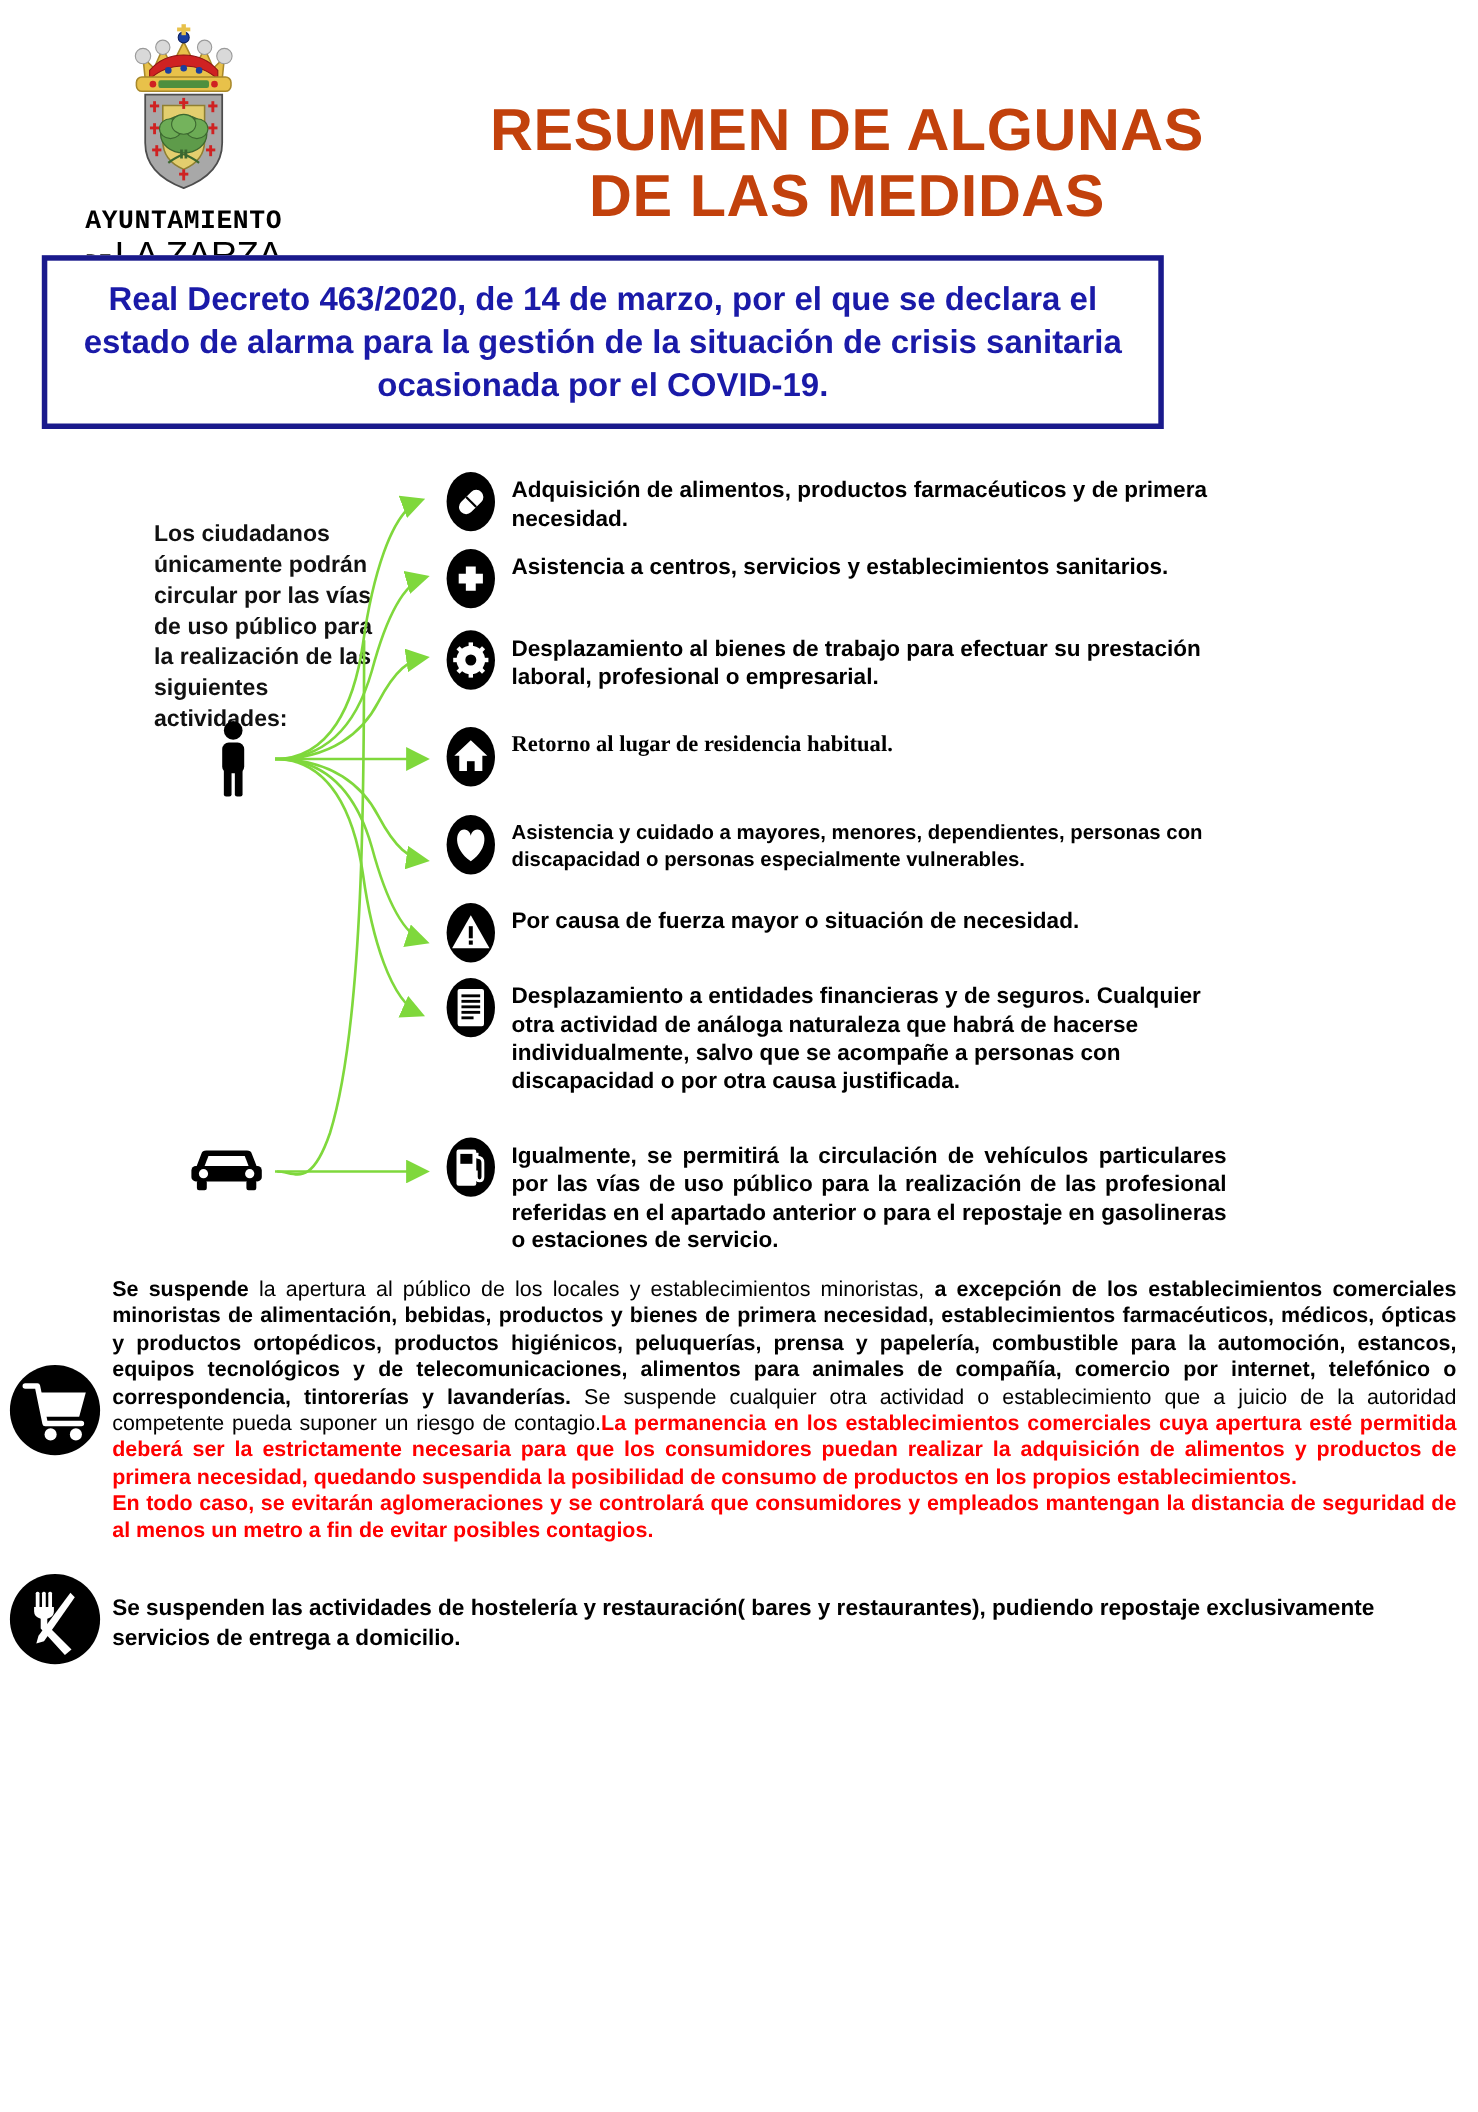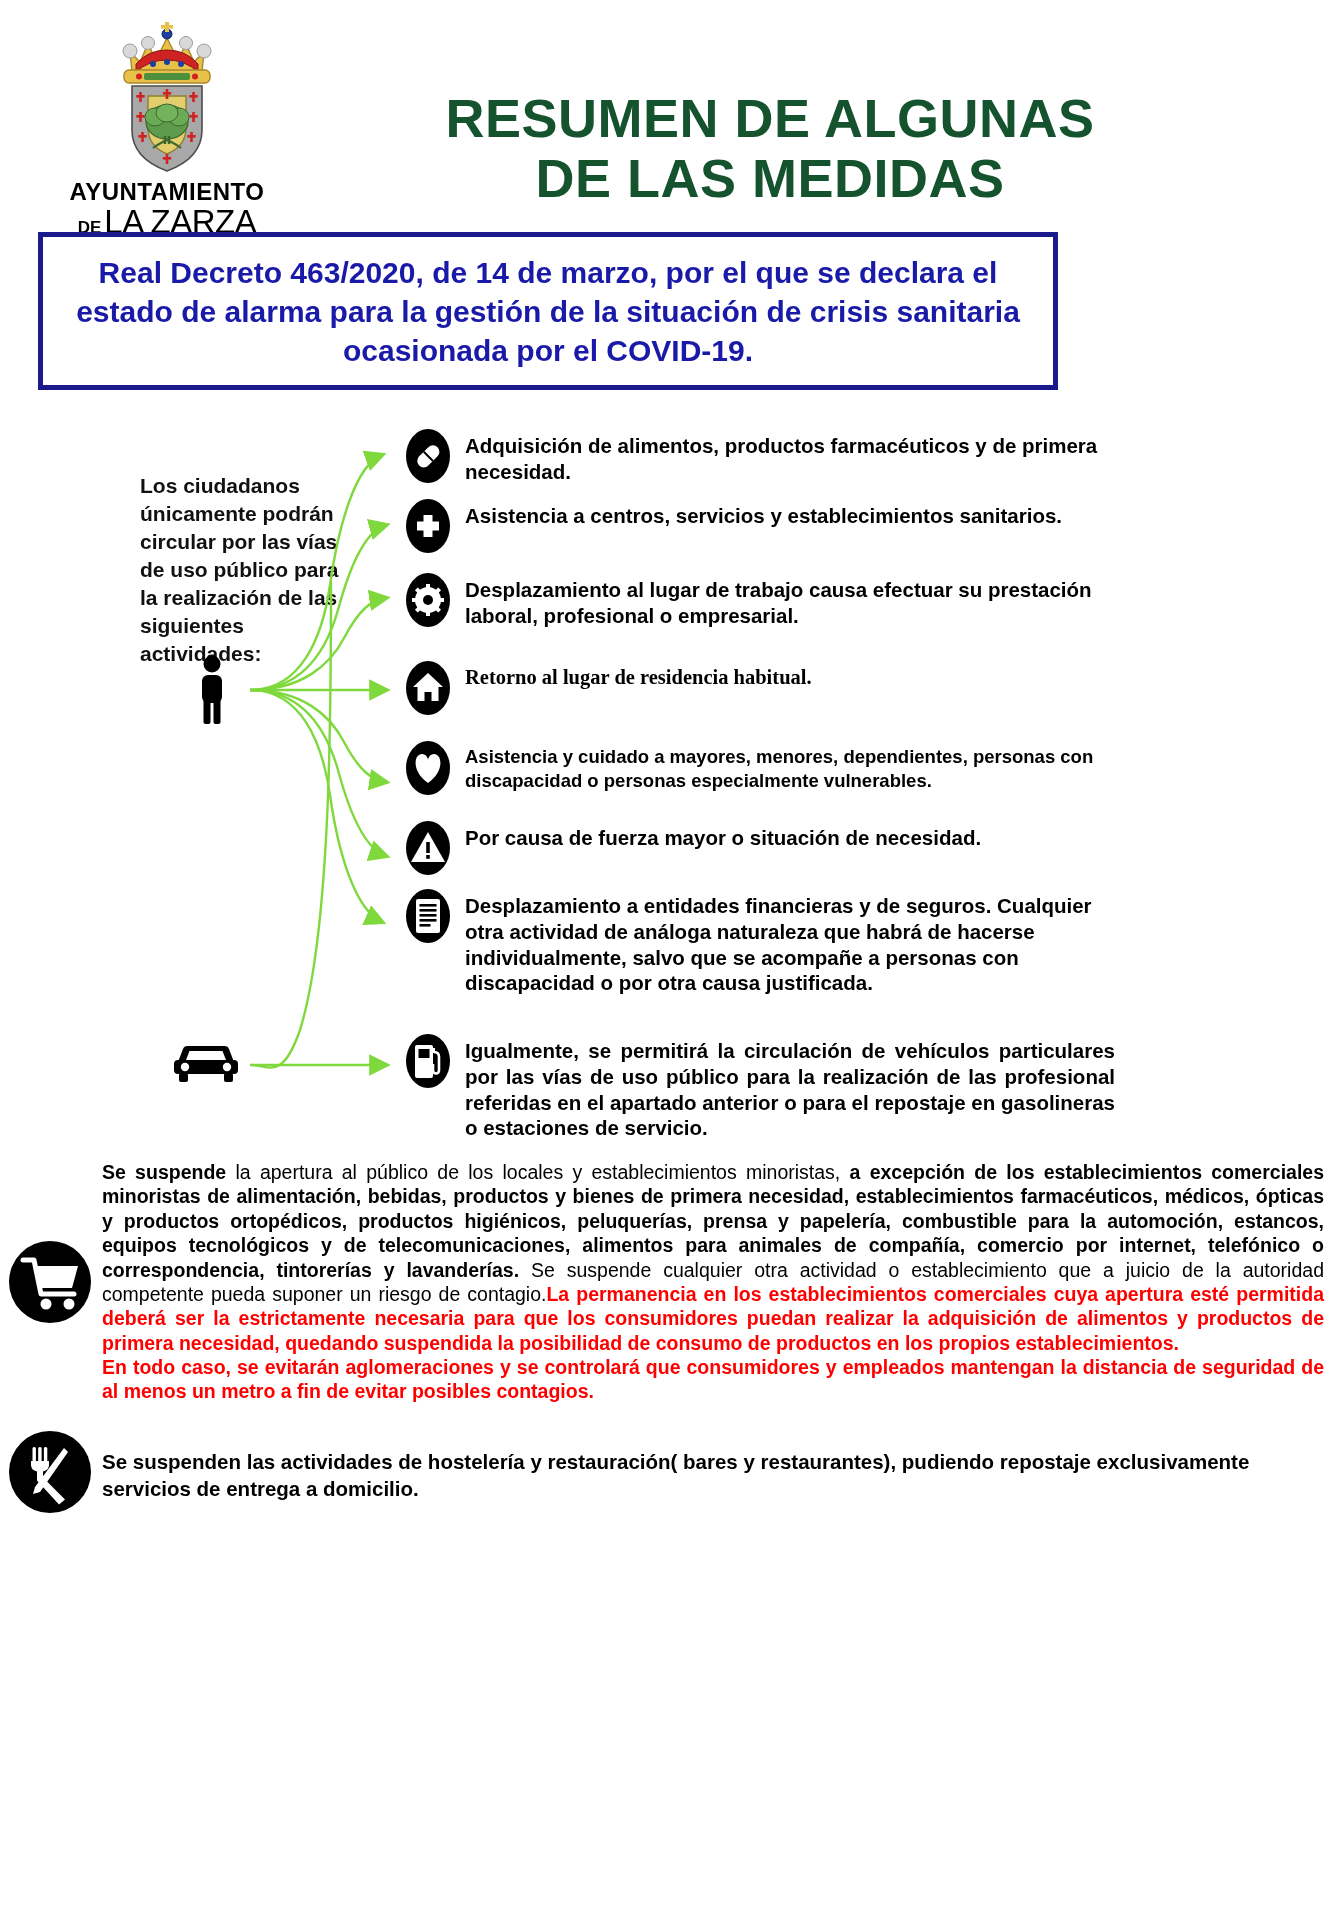--- a/index.html
+++ b/index.html
@@ -27,39 +27,40 @@
     top: 18px;
     width: 210px;
     text-align: center;
   }
   .crest-svg { display: block; margin: 0 auto; }
   .crest-line1 {
     font-size: 24px;
     font-weight: 700;
     letter-spacing: 0.5px;
     line-height: 1;
-    margin-top: 2px;
+    margin-top: 12px;
+    font-family: Liberation Mono, monospace;
   }
   .crest-line2 {
     display: flex;
     align-items: baseline;
     justify-content: center;
     line-height: 1;
     margin-top: 1px;
   }
   .crest-de { font-size: 17px; font-weight: 700; margin-right: 3px; }
   .crest-zarza { font-size: 33px; font-weight: 400; letter-spacing: -0.5px; }
 
   .main-title {
     position: absolute;
     left: 300px;
     top: 88px;
     width: 940px;
     text-align: center;
-    color: #14532d;
+    color: #c2410c;
     font-size: 54px;
     font-weight: 700;
     line-height: 1.12;
     letter-spacing: 0.5px;
   }
 
   
   .decree-box {
     position: absolute;
     left: 38px;
@@ -352,21 +353,21 @@
               <rect x="33" y="26" width="6" height="4"></rect>
             <rect x="11.5" y="16" width="4" height="6" transform="rotate(-45 13.5 19)"></rect>
             <rect x="30.5" y="34" width="4" height="6" transform="rotate(-45 32.5 37)"></rect>
             <rect x="30.5" y="16" width="4" height="6" transform="rotate(45 32.5 19)"></rect>
             <rect x="11.5" y="34" width="4" height="6" transform="rotate(45 13.5 37)"></rect>
           </g>
         </g>
         <circle cx="23" cy="28" r="5" fill="#000"></circle>
       </svg>
     </span>
-    <span class="item-text">Desplazamiento al lugar de trabajo causa efectuar su prestación laboral, profesional o empresarial.</span>
+    <span class="item-text">Desplazamiento al bienes de trabajo para efectuar su prestación laboral, profesional o empresarial.</span>
   </div>
 
   <div class="item" style="left:405px; top:250px; width:720px;font-family:Liberation Serif, serif;">
     <span class="item-icon">
       <svg width="46" height="56" viewBox="0 0 46 56">
         <ellipse cx="23" cy="28" rx="22" ry="27" fill="#000"></ellipse>
         <path d="M23 13 L38 27 H33.5 V41 H12.5 V27 H8 Z" fill="#fff"></path>
         <rect x="19.5" y="32" width="7" height="9" fill="#000"></rect>
       </svg>
     </span>

